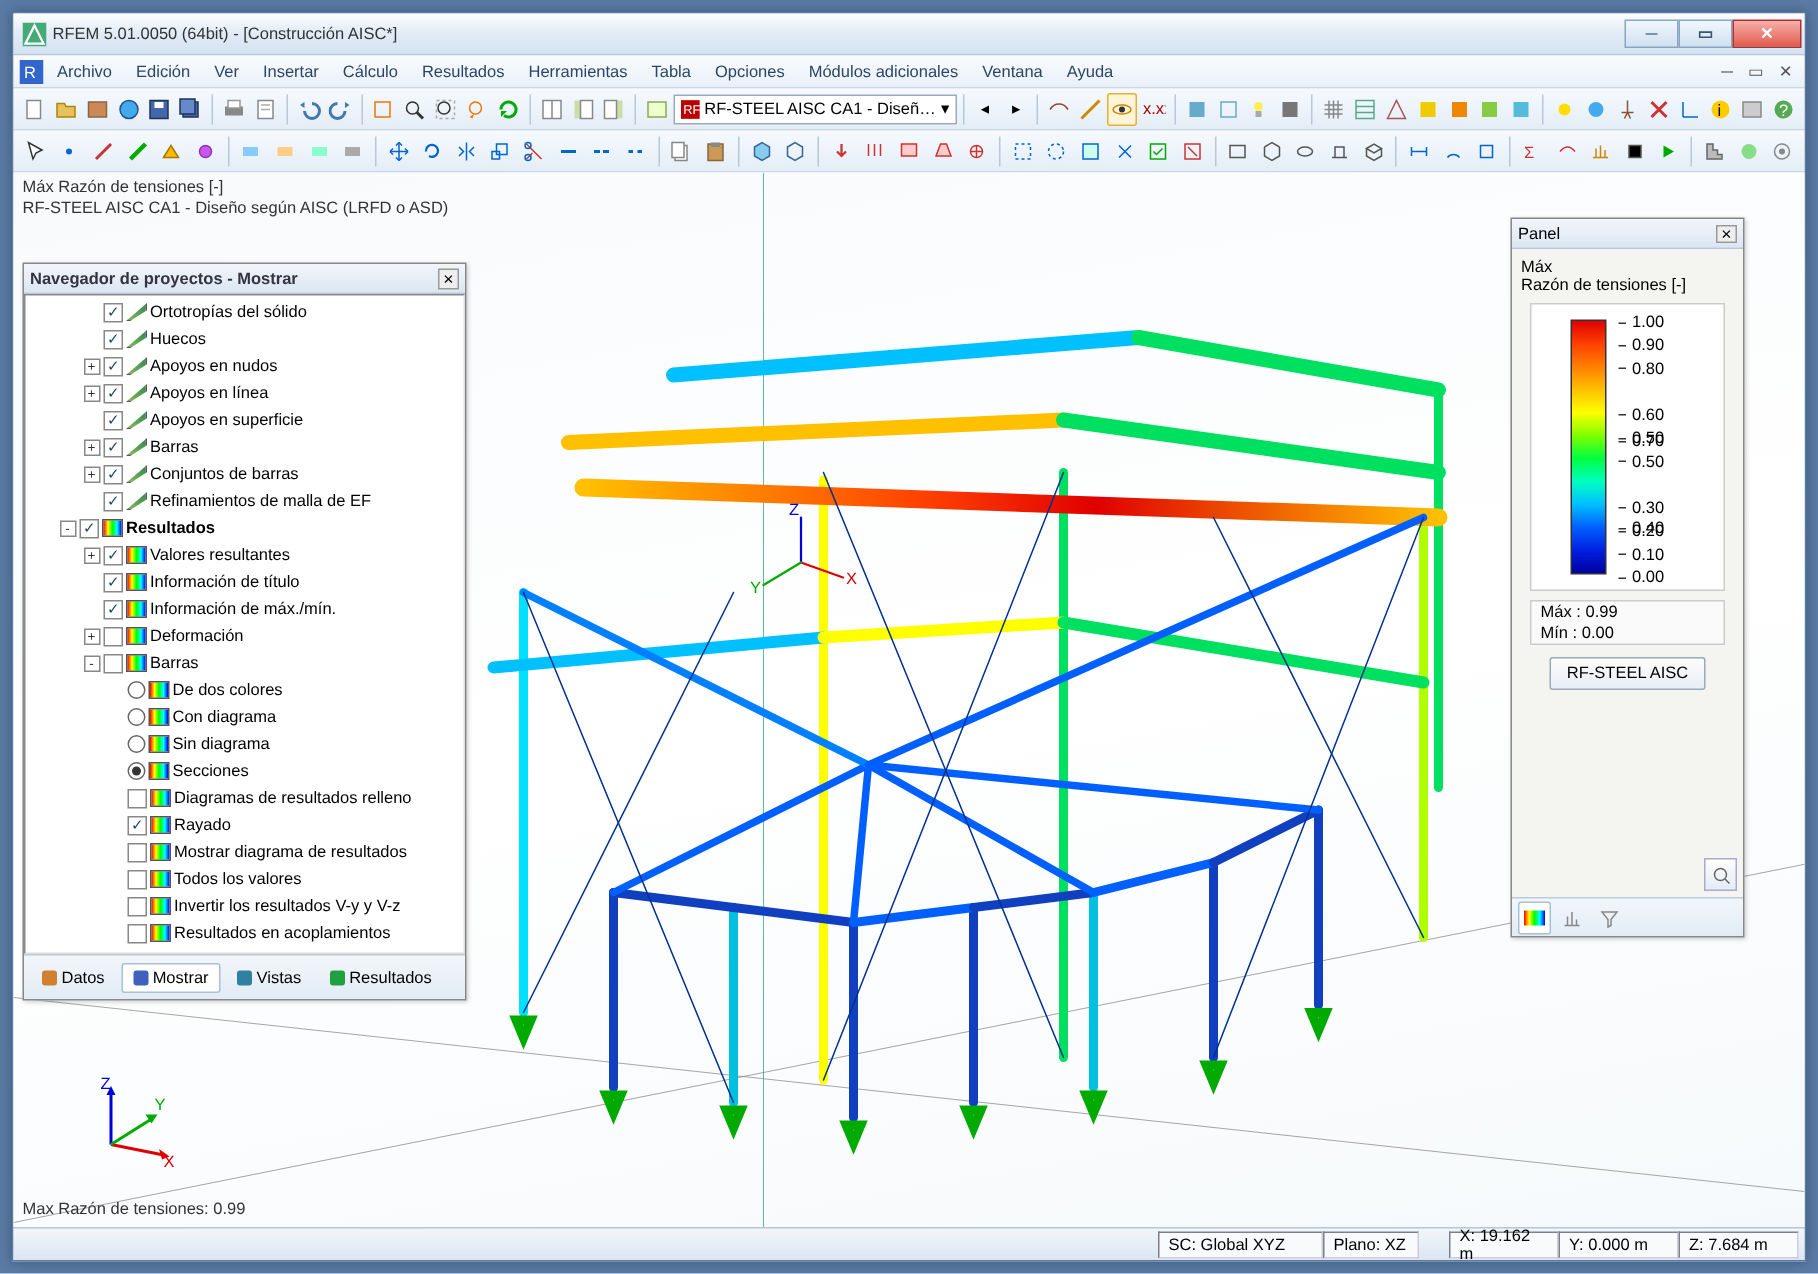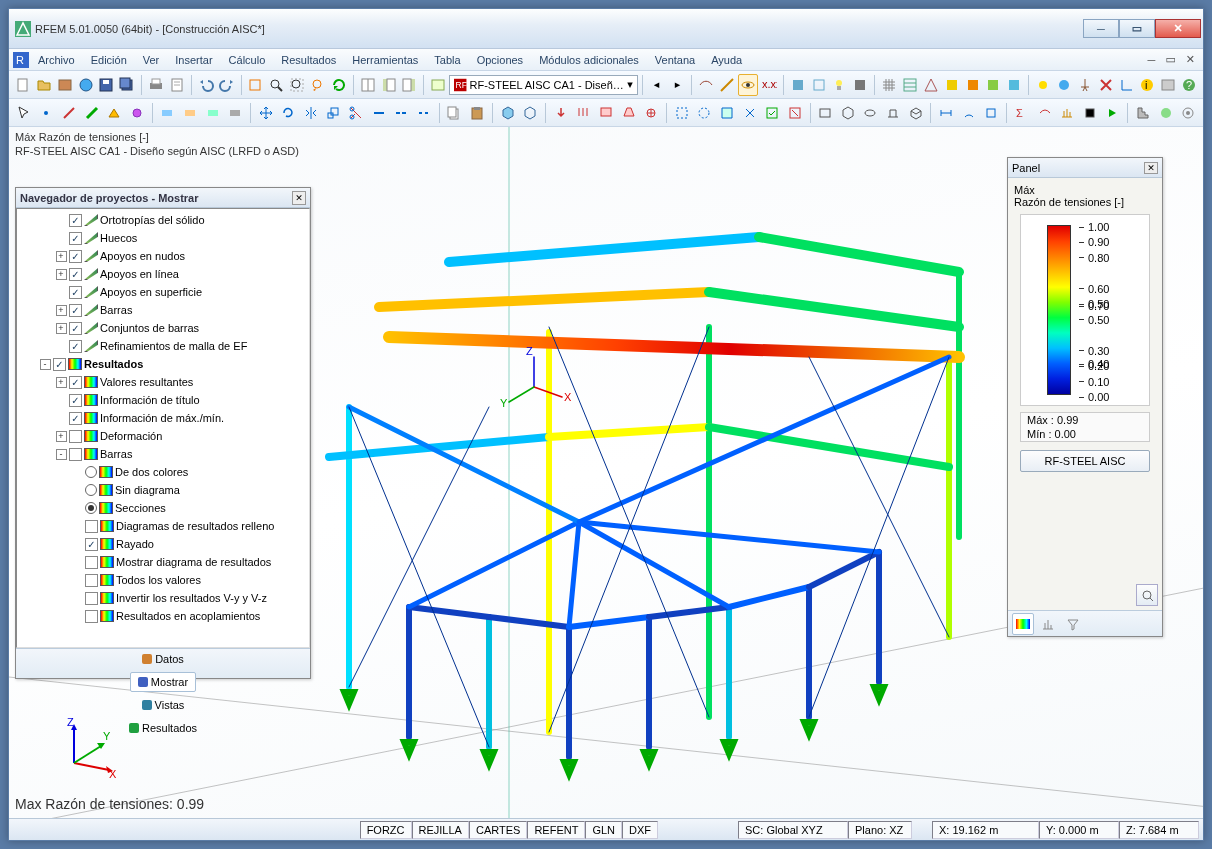--- a/index.html
+++ b/index.html
@@ -1,60 +1,60 @@
 <!DOCTYPE html>
 <html><head>
 <meta charset="utf-8">
 <style>
 * { box-sizing: border-box; margin: 0; padding: 0; font-family: "Segoe UI", Tahoma, sans-serif; font-size: 11px; }
 body { background: #5a7ba5; padding: 8px; overflow: hidden; width: 1212px; height: 849px; }
 .window { background: #f0f0f0; border: 1px solid #5a7ba5; height: 833px; display: flex; flex-direction: column; box-shadow: 0 0 8px rgba(0,0,0,0.3); }
-.titlebar { background: linear-gradient(#fdfefe, #e6eef7 40%, #d2e1f2); height: 40px; display: flex; align-items: center; padding: 0 2px 0 6px; border-bottom: 1px solid #b8c8dc; }
+.titlebar { background: linear-gradient(#fdfefe, #e6eef7 40%, #d2e1f2); height: 28px; display: flex; align-items: center; padding: 0 2px 0 6px; border-bottom: 1px solid #b8c8dc; }
 .titlebar .icon { width: 16px; height: 16px; margin-right: 4px; }
 .titlebar .title { flex: 1; color: #333; }
 .win-controls { display: flex; gap: 0; }
 .win-btn { width: 36px; height: 19px; border: 1px solid #8aa5c2; background: linear-gradient(#f2f7fc,#cfe0f0); display: flex; align-items: center; justify-content: center; font-size: 11px; font-weight: bold; color: #3a5572; border-radius:0; }
 .win-btn.close { background: linear-gradient(#f5b0a9,#e35a4d); color: #fff; border-color:#a33; width:46px;}
 .menubar { background: linear-gradient(#fafcfe,#e8f0f8); height: 22px; display: flex; align-items: center; padding: 0 4px; border-bottom: 1px solid #c8d6e6; gap: 2px; }
 .menubar .menu-item { padding: 2px 7px; color: #2a4566; cursor: default; }
 .toolbar { background: linear-gradient(#f6faff,#e4edf6); height: 28px; display: flex; align-items: center; padding: 0 4px; border-bottom: 1px solid #c8d6e6; gap: 1px; overflow: hidden; }
 .tbtn { width: 22px; height: 22px; display:flex; align-items:center; justify-content:center; border:1px solid transparent; border-radius:2px; }
 .tsep { width:1px; height:20px; background:#b8c8d8; margin:0 3px;}
 .combo { height:20px; border:1px solid #9ab; background:#fff; padding:1px 4px; display:flex; align-items:center; min-width:0;}
 .workspace { flex:1; position:relative; background:#fff; overflow:hidden; }
 .viewport { position:absolute; inset:0; background:linear-gradient(170deg, #f8fafc 0%, #ffffff 50%, #f6f9fb 100%); }
 .info-tl { position:absolute; top:3px; left:6px; color:#333; font-size:11px; line-height:14px;}
-.info-bl { position:absolute; bottom:6px; left:6px; color:#333; font-size:14px;}
+.info-bl { position:absolute; bottom:6px; left:6px; color:#333; font-size:11px;}
 .navigator { position:absolute; top:60px; left:6px; width:296px; height:492px; background:#f4f4f0; border:1px solid #888; box-shadow:1px 1px 3px rgba(0,0,0,.2);}
 .navigator .hdr {background:linear-gradient(#f2f6fb,#dbe6f2); height:20px; display:flex; align-items:center; padding:0 4px; border-bottom:1px solid #b8c8d8;}
 .navigator .hdr .t{flex:1; font-weight:bold; color:#334;}
 .navigator .hdr .x{width:14px; height:14px; border:1px solid #999; background:#eee; display:flex;align-items:center;justify-content:center; font-size:9px;}
 .tree { position:absolute; top:20px; bottom:30px; left:0; right:0; overflow:auto; background:#fff; border:1px inset #ddd; padding:2px 0;}
 .tree .row {display:flex; align-items:center; height:18px; padding-left:4px; gap:2px; white-space:nowrap;}
 .tree .ind {display:inline-block;}
 .tree .plus {width:11px; height:11px; border:1px solid #888; font-size:9px; line-height:9px; text-align:center; background:#fff; color:#333;}
 .tree .cb {width:13px; height:13px; border:1px solid #888; background:#fff; display:inline-flex; align-items:center; justify-content:center; font-size:10px; color:#246;}
 .tree .rb {width:12px; height:12px; border:1px solid #666; border-radius:50%; background:#fff; display:inline-flex; align-items:center; justify-content:center;}
 .tree .rb.on::after{content:""; width:6px; height:6px; background:#333; border-radius:50%;}
 .tree .ic {width:14px; height:12px; background:linear-gradient(90deg,#f00,#ff0,#0f0,#0ff,#00f); border:1px solid #555;}
 .tree .pen{width:14px; height:12px; background:linear-gradient(45deg,#8b5,#385); border:1px solid #555; clip-path:polygon(0 100%, 100% 0, 100% 40%, 20% 100%);}
-.nav-tabs{position:absolute; bottom:0; left:0; right:0; height:30px; background:linear-gradient(#f2f6fb,#e2ecf5); display:flex; align-items:center; gap:3px; padding:0 4px; border-top:1px solid #bcd;flex-direction:column;}
+.nav-tabs{position:absolute; bottom:0; left:0; right:0; height:30px; background:linear-gradient(#f2f6fb,#e2ecf5); display:flex; align-items:center; gap:3px; padding:0 4px; border-top:1px solid #bcd;}
 .nav-tab{display:flex; align-items:center; gap:3px; padding:3px 7px; border:1px solid transparent; border-radius:2px;}
 .nav-tab.active{background:#fff; border-color:#a8c0d8;}
 .nav-tab .dot{width:10px;height:10px;}
 .panel{position:absolute; top:30px; right:40px; width:156px; height:480px; background:#f4f4f0; border:1px solid #888; box-shadow:1px 1px 3px rgba(0,0,0,.2);}
 .panel .hdr{background:linear-gradient(#f2f6fb,#dbe6f2); height:20px; display:flex; align-items:center; padding:0 4px; border-bottom:1px solid #b8c8d8;}
 .panel .body{padding:6px;}
 .scale{position:relative; width:130px; height:192px; margin:6px auto; border:1px solid #ccc; background:#fff;}
 .scale .bar{position:absolute; left:26px; top:10px; width:24px; height:170px; border:1px solid #333;}
 .scale .tick{position:absolute; left:58px; font-size:10px; display:flex; align-items:center; gap:4px;}
 .scale .tick .l{width:5px; height:1px; background:#333;}
 .minmax{border:1px solid #ccc; background:#fafafa; margin:4px 6px; font-size:11px;}
 .minmax div{padding:1px 6px;}
-.pbtn{display:block; margin:8px auto; width:130px; height:22px; border:1px solid #9ab; background:linear-gradient(#fdfdfd,#e8eef5); border-radius:2px; text-align:center; line-height:20px;}
+.pbtn{display:block; margin:8px auto; width:104px; height:22px; border:1px solid #9ab; background:linear-gradient(#fdfdfd,#e8eef5); border-radius:2px; text-align:center; line-height:20px;}
 .panel-btm{position:absolute; bottom:0; left:0; right:0; height:26px; border-top:1px solid #bcd; display:flex; align-items:center; padding:0 4px; gap:3px; background:linear-gradient(#f2f6fb,#e2ecf5);}
 .panel-corner{position:absolute; bottom:30px; right:4px; width:22px; height:22px; border:1px solid #aac; background:linear-gradient(#fdfdfd,#e4ecf4); display:flex;align-items:center;justify-content:center;}
 .statusbar{height:22px; background:linear-gradient(#f2f6fb,#dbe6f2); border-top:1px solid #b8c8d8; display:flex; align-items:center; padding:0 4px; gap:0;}
 .status-cell{border:1px inset #ccd; padding:1px 6px; background:#f8fafc; height:18px; display:flex; align-items:center;}
 .svgic{width:16px;height:16px;}
 .coord-axes{position:absolute; bottom:40px; left:50px;}
 </style>
 </head>
 <body>
 
@@ -851,20 +851,27 @@
               <span style="width: 12px; display: inline-flex; justify-content: center;"></span>
               <span class="rb"></span>
               <span class="ic"></span>
               <span>De dos colores</span>
             </div>
             <div class="row">
               <span class="ind" style="width: 48px;"></span>
               <span style="width: 12px; display: inline-flex; justify-content: center;"></span>
               <span class="rb"></span>
               <span class="ic"></span>
+              <span>Con diagrama</span>
+            </div>
+            <div class="row">
+              <span class="ind" style="width: 48px;"></span>
+              <span style="width: 12px; display: inline-flex; justify-content: center;"></span>
+              <span class="rb"></span>
+              <span class="ic"></span>
               <span>Sin diagrama</span>
             </div>
             <div class="row">
               <span class="ind" style="width: 48px;"></span>
               <span style="width: 12px; display: inline-flex; justify-content: center;"></span>
               <span class="rb on"></span>
               <span class="ic"></span>
               <span>Secciones</span>
             </div>
             <div class="row">
@@ -1018,29 +1025,21 @@
               </svg>
             </div>
         </div>
       </div>
 
     </div>
   </div>
 
   <div class="statusbar">
     <div style="flex:1"></div>
-    <div style="display:flex" id="statuscells">
-        <div class="status-cell">FORZC</div>
-        <div class="status-cell">REJILLA</div>
-        <div class="status-cell">CARTES</div>
-        <div class="status-cell">REFENT</div>
-        <div class="status-cell">GLN</div>
-        <div class="status-cell">DXF</div>
-      </div>
     <div style="width:80px"></div>
     <div class="status-cell" style="width:110px">SC: Global XYZ</div>
     <div class="status-cell" style="width:64px">Plano: XZ</div>
     <div style="width:20px"></div>
-    <div class="status-cell" style="width:107px">X: 19.162 m</div>
+    <div class="status-cell" style="width:73px">X: 19.162 m</div>
     <div class="status-cell" style="width:80px">Y: 0.000 m</div>
     <div class="status-cell" style="width:80px">Z: 7.684 m</div>
   </div>
 </div>
 
 </body></html>

